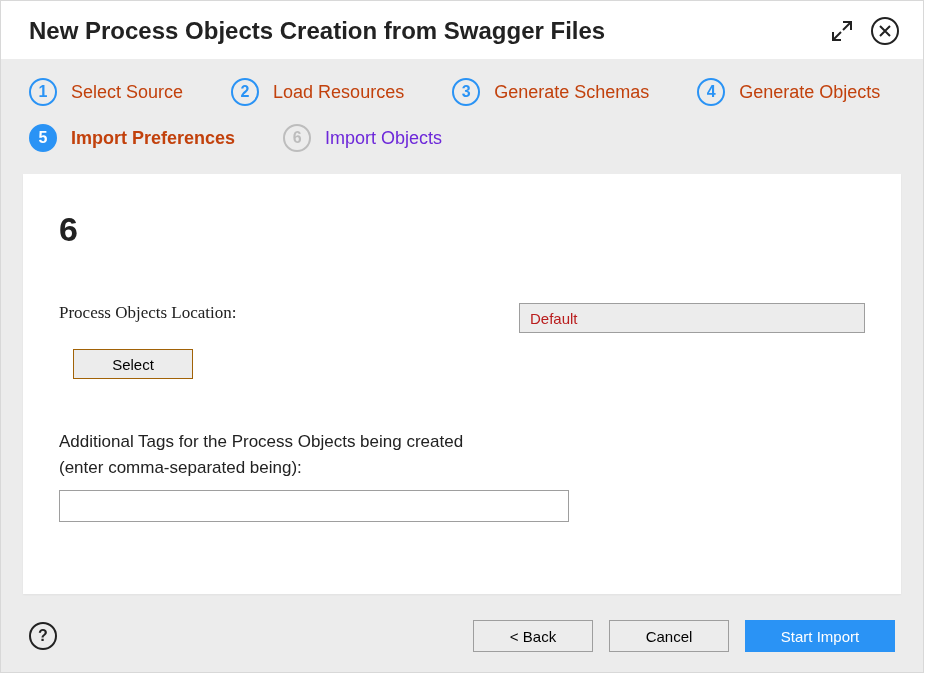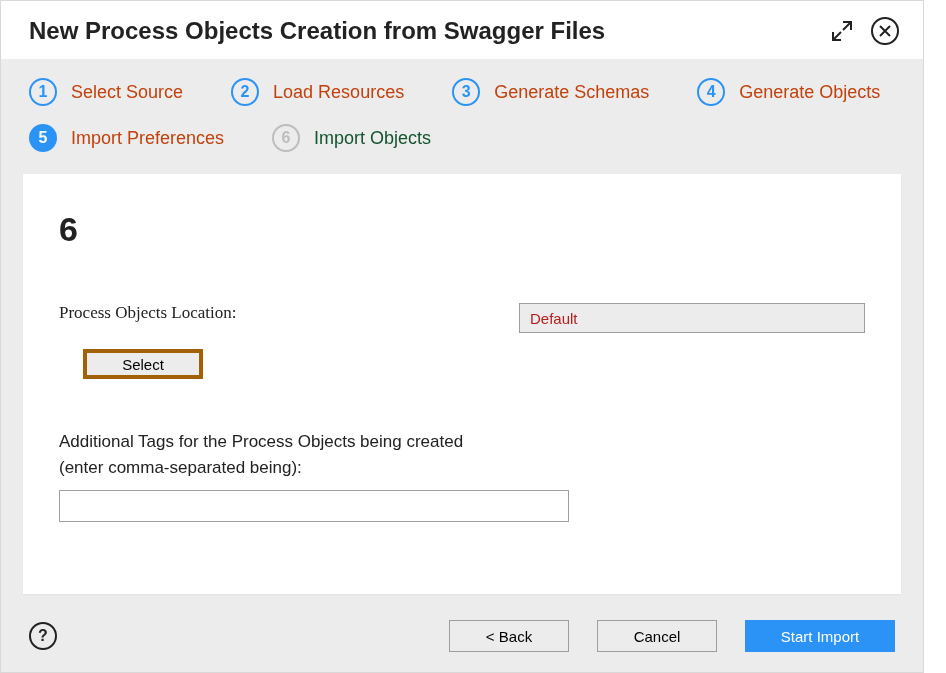--- a/index.html
+++ b/index.html
@@ -68,22 +68,22 @@
   .step.current .badge {
     background: #2a93f5;
     color: #fff;
     border-color: #2a93f5;
   }
   .step.future .badge {
     border-color: #bdbdbd;
     color: #bdbdbd;
   }
   .step .label { color: #c2410c; font-weight: 500; }
-  .step.future .label { color: #14532d; }
-  .step.current .label { font-weight: 400; }
+  .step.future .label { color: #6d28d9; }
+  .step.current .label { font-weight: 700; }
 
   .panel {
     background: #fff;
     margin: 10px 18px 12px 18px;
     flex: 1;
     padding: 36px 36px 24px 36px;
     box-shadow: 0 1px 2px rgba(0,0,0,0.05);
   }
   .panel-heading {
     font-size: 26px;
@@ -101,24 +101,24 @@
     align-items: flex-start;
     margin-bottom: 50px;
   }
   .loc-left { width: 460px; }
   .loc-label {
     font-size: 17px;
     margin-bottom: 26px;
     font-family: Liberation Serif, serif;
   }
   .loc-select-btn {
-    margin-left: 24px;
+    margin-left: 14px;
     width: 120px; height: 30px;
     background: #ececec;
-    border: 4px solid #a16207;
+    border: 1px solid #a16207;
     font-size: 15px;
     cursor: pointer;
   }
   .loc-value {
     flex: 1;
     height: 30px;
     border: 1px solid #9e9e9e;
     background: #ececec;
     padding: 4px 10px;
     font-size: 15px;
@@ -150,21 +150,21 @@
     border-radius: 50%;
     display: flex; align-items: center; justify-content: center;
     font-weight: 700; font-size: 16px;
     cursor: pointer;
     background: transparent;
   }
   .footer-spacer { flex: 1; }
   .btn {
     height: 32px;
     min-width: 120px;
-    margin-left: 28px;
+    margin-left: 16px;
     border: 1px solid #9e9e9e;
     background: #ececec;
     font-size: 15px;
     cursor: pointer;
   }
   .btn.primary {
     background: #2a93f5;
     border-color: #2a93f5;
     color: #fff;
     min-width: 150px;

